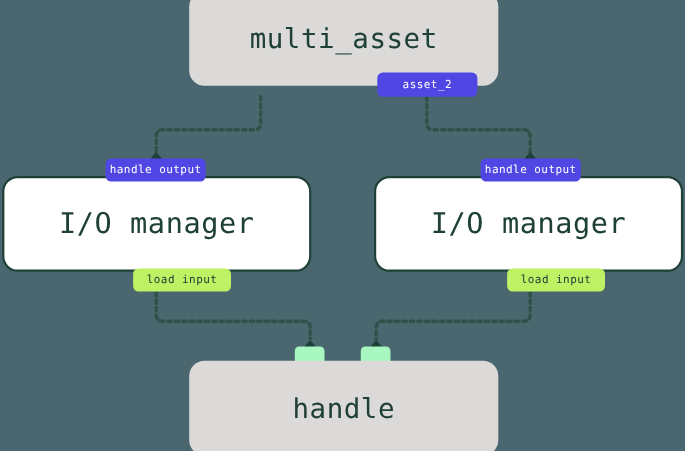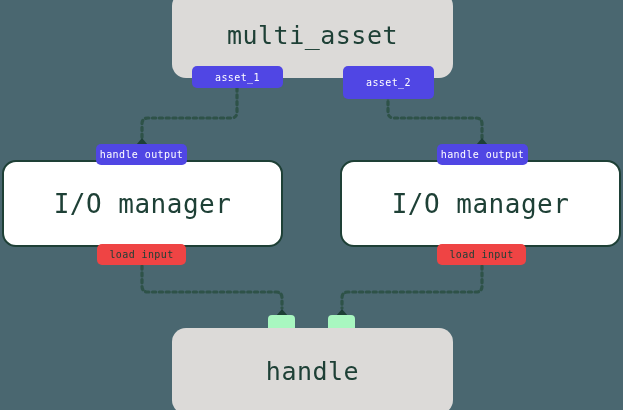--- a/index.html
+++ b/index.html
@@ -56,22 +56,23 @@
     border-radius: 5px;
     font-size: 10px;
     letter-spacing: 0.4px;
     white-space: nowrap;
   }
   .badge-out {
     background: #5046e4;
     color: #ffffff;
   }
   .badge-in {
-    background: #ef4444;
+    background: #bef264;
     color: #1e4036;
+    margin-left: 24px;
   }
   .handle-sq {
     position: absolute;
     background: #a8f7c0;
     border-radius: 4px;
   }
 </style>
 </head>
 <body>
 
@@ -89,25 +90,22 @@
     <polygon points="282,309 288,316 282,323 276,316" fill="#1e4036"></polygon>
 
     <path d="M482,266 L482,286 Q482,292 476,292 L348,292 Q342,292 342,298 L342,308" fill="none" stroke="#2e5248" stroke-width="3.2" stroke-dasharray="3.2 3.6" stroke-linecap="round"></path>
     <polygon points="342,309 348,316 342,323 336,316" fill="#1e4036"></polygon>
   </svg>
 
   <div class="node node-asset" style="left:172px; top:-8px; width:281px; height:86px;">
     <span>multi_asset</span>
   </div>
 
-  <div class="badge badge-out" style="left:192px; top:66px; width:91px; height:22px;">
-    <span>asset_1</span>
-  </div>
 
-  <div class="badge badge-out" style="left:343px; top:66px; width:91px; height:33px;align-items:center;">
+  <div class="badge badge-out" style="left:343px; top:66px; width:91px; height:22px;align-items:center;">
     <span>asset_2</span>
   </div>
 
   <div class="node node-iom" style="left:2px; top:160px; width:281px; height:87px;">
     <span>I/O manager</span>
   </div>
 
   <div class="badge badge-out" style="left:96px; top:144px; width:91px; height:21px;">
     <span>handle output</span>
   </div>

